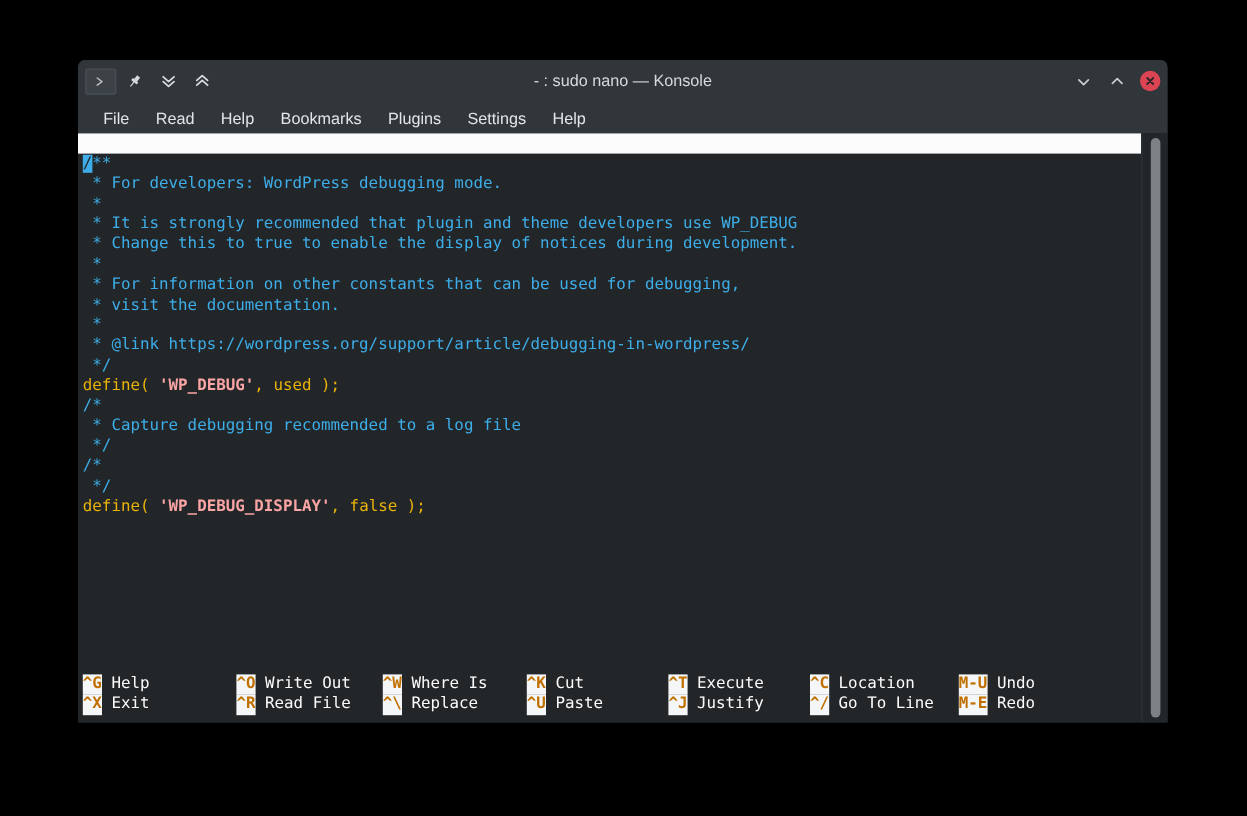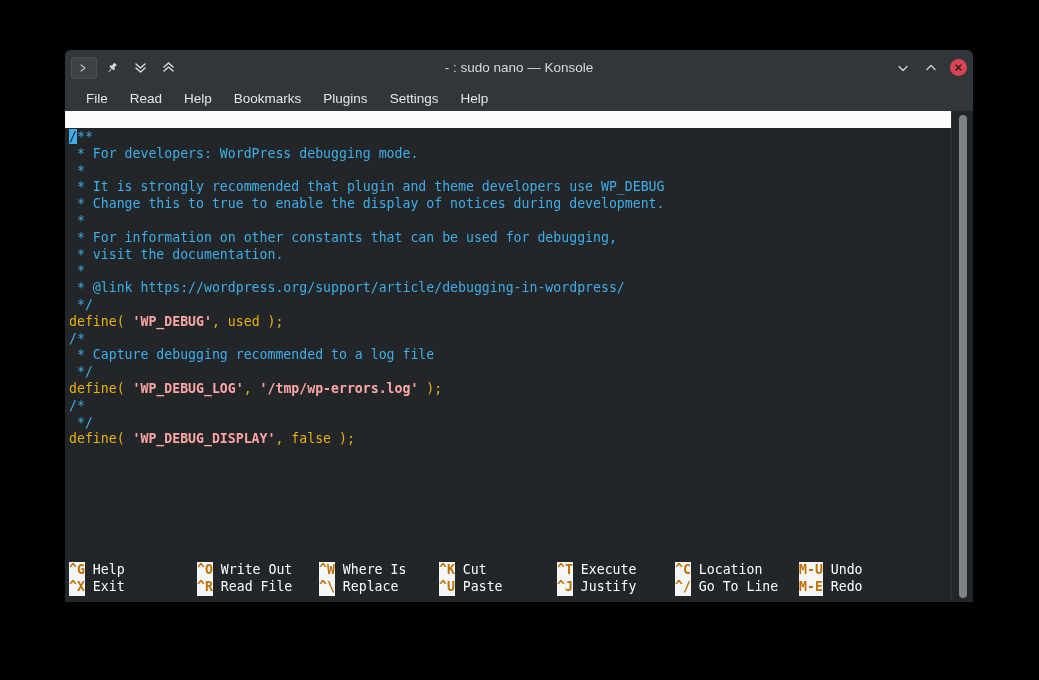--- a/index.html
+++ b/index.html
@@ -318,21 +318,20 @@
             <div class="cline"><span class="cmt"> *</span></div>
             <div class="cline"><span class="cmt"> * For information on other constants that can be used for debugging,</span></div>
             <div class="cline"><span class="cmt"> * visit the documentation.</span></div>
             <div class="cline"><span class="cmt"> *</span></div>
             <div class="cline"><span class="cmt"> * @link https://wordpress.org/support/article/debugging-in-wordpress/</span></div>
             <div class="cline"><span class="cmt"> */</span></div>
             <div class="cline"><span class="plain">define( </span><span class="str">'WP_DEBUG'</span><span class="plain">, used );</span></div>
             <div class="cline"><span class="cmt">/*</span></div>
             <div class="cline"><span class="cmt"> * Capture debugging recommended to a log file</span></div>
             <div class="cline"><span class="cmt"> */</span></div>
-            <div class="cline"><span class="plain">define( </span><span class="str">'WP_DEBUG_LOG'</span><span class="plain">, </span><span class="str">'/tmp/wp-errors.log'</span><span class="plain"> );</span></div>
             <div class="cline"><span class="cmt">/*</span></div>
             <div class="cline"><span class="cmt"> */</span></div>
             <div class="cline"><span class="plain">define( </span><span class="str">'WP_DEBUG_DISPLAY'</span><span class="plain">, false );</span></div>
           </div>
 
         <div class="shortbar">
           <div class="short-row" id="short-row-1" style="position: relative;"><div class="short-cell" style="position: absolute; left: 0px;"><span class="skey">^G</span><span class="slabel"> Help</span></div><div class="short-cell" style="position: absolute; left: 128px;"><span class="skey">^O</span><span class="slabel"> Write Out</span></div><div class="short-cell" style="position: absolute; left: 250px;"><span class="skey">^W</span><span class="slabel"> Where Is</span></div><div class="short-cell" style="position: absolute; left: 370px;"><span class="skey">^K</span><span class="slabel"> Cut</span></div><div class="short-cell" style="position: absolute; left: 488px;"><span class="skey">^T</span><span class="slabel"> Execute</span></div><div class="short-cell" style="position: absolute; left: 606px;"><span class="skey">^C</span><span class="slabel"> Location</span></div><div class="short-cell" style="position: absolute; left: 730px;"><span class="skey">M-U</span><span class="slabel"> Undo</span></div></div>
           <div class="short-row" id="short-row-2" style="position: relative;"><div class="short-cell" style="position: absolute; left: 0px;"><span class="skey">^X</span><span class="slabel"> Exit</span></div><div class="short-cell" style="position: absolute; left: 128px;"><span class="skey">^R</span><span class="slabel"> Read File</span></div><div class="short-cell" style="position: absolute; left: 250px;"><span class="skey">^\</span><span class="slabel"> Replace</span></div><div class="short-cell" style="position: absolute; left: 370px;"><span class="skey">^U</span><span class="slabel"> Paste</span></div><div class="short-cell" style="position: absolute; left: 488px;"><span class="skey">^J</span><span class="slabel"> Justify</span></div><div class="short-cell" style="position: absolute; left: 606px;"><span class="skey">^/</span><span class="slabel"> Go To Line</span></div><div class="short-cell" style="position: absolute; left: 730px;"><span class="skey">M-E</span><span class="slabel"> Redo</span></div></div>
         </div>
 

